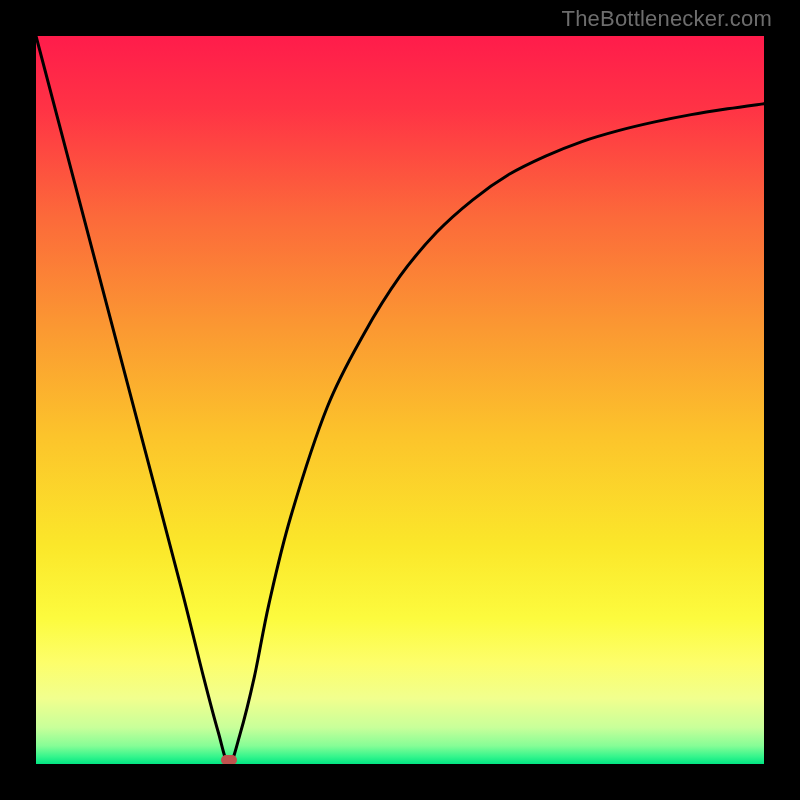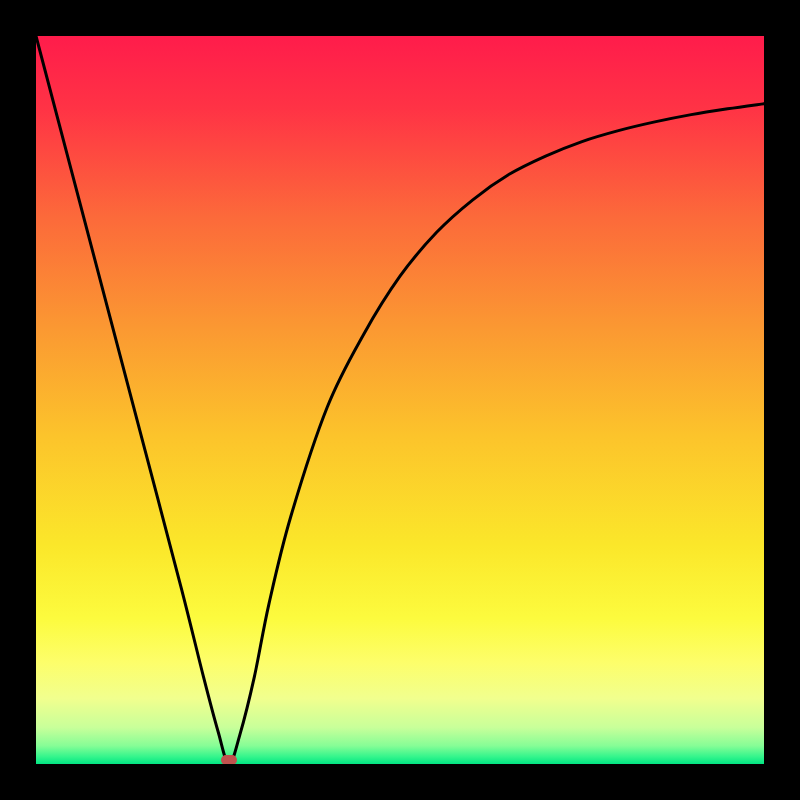--- a/index.html
+++ b/index.html
@@ -54,20 +54,21 @@
     font-weight: 500;
     color: #6d6d6d;
     letter-spacing: 0.2px;
   }
 </style>
 </head>
 <body>
 
 <div class="chart-container">
 
+  <div class="watermark">TheBottlenecker.com</div>
 
   <div class="plot-area">
 
     <svg class="gradient-bg" viewBox="0 0 728 728" preserveAspectRatio="none">
       <defs>
         <linearGradient id="bg-grad" x1="0" y1="0" x2="0" y2="1">
             <stop offset="0%" stop-color="#ff1c4b"></stop>
             <stop offset="10%" stop-color="#ff3345"></stop>
             <stop offset="25%" stop-color="#fc6a3a"></stop>
             <stop offset="40%" stop-color="#fb9832"></stop>

